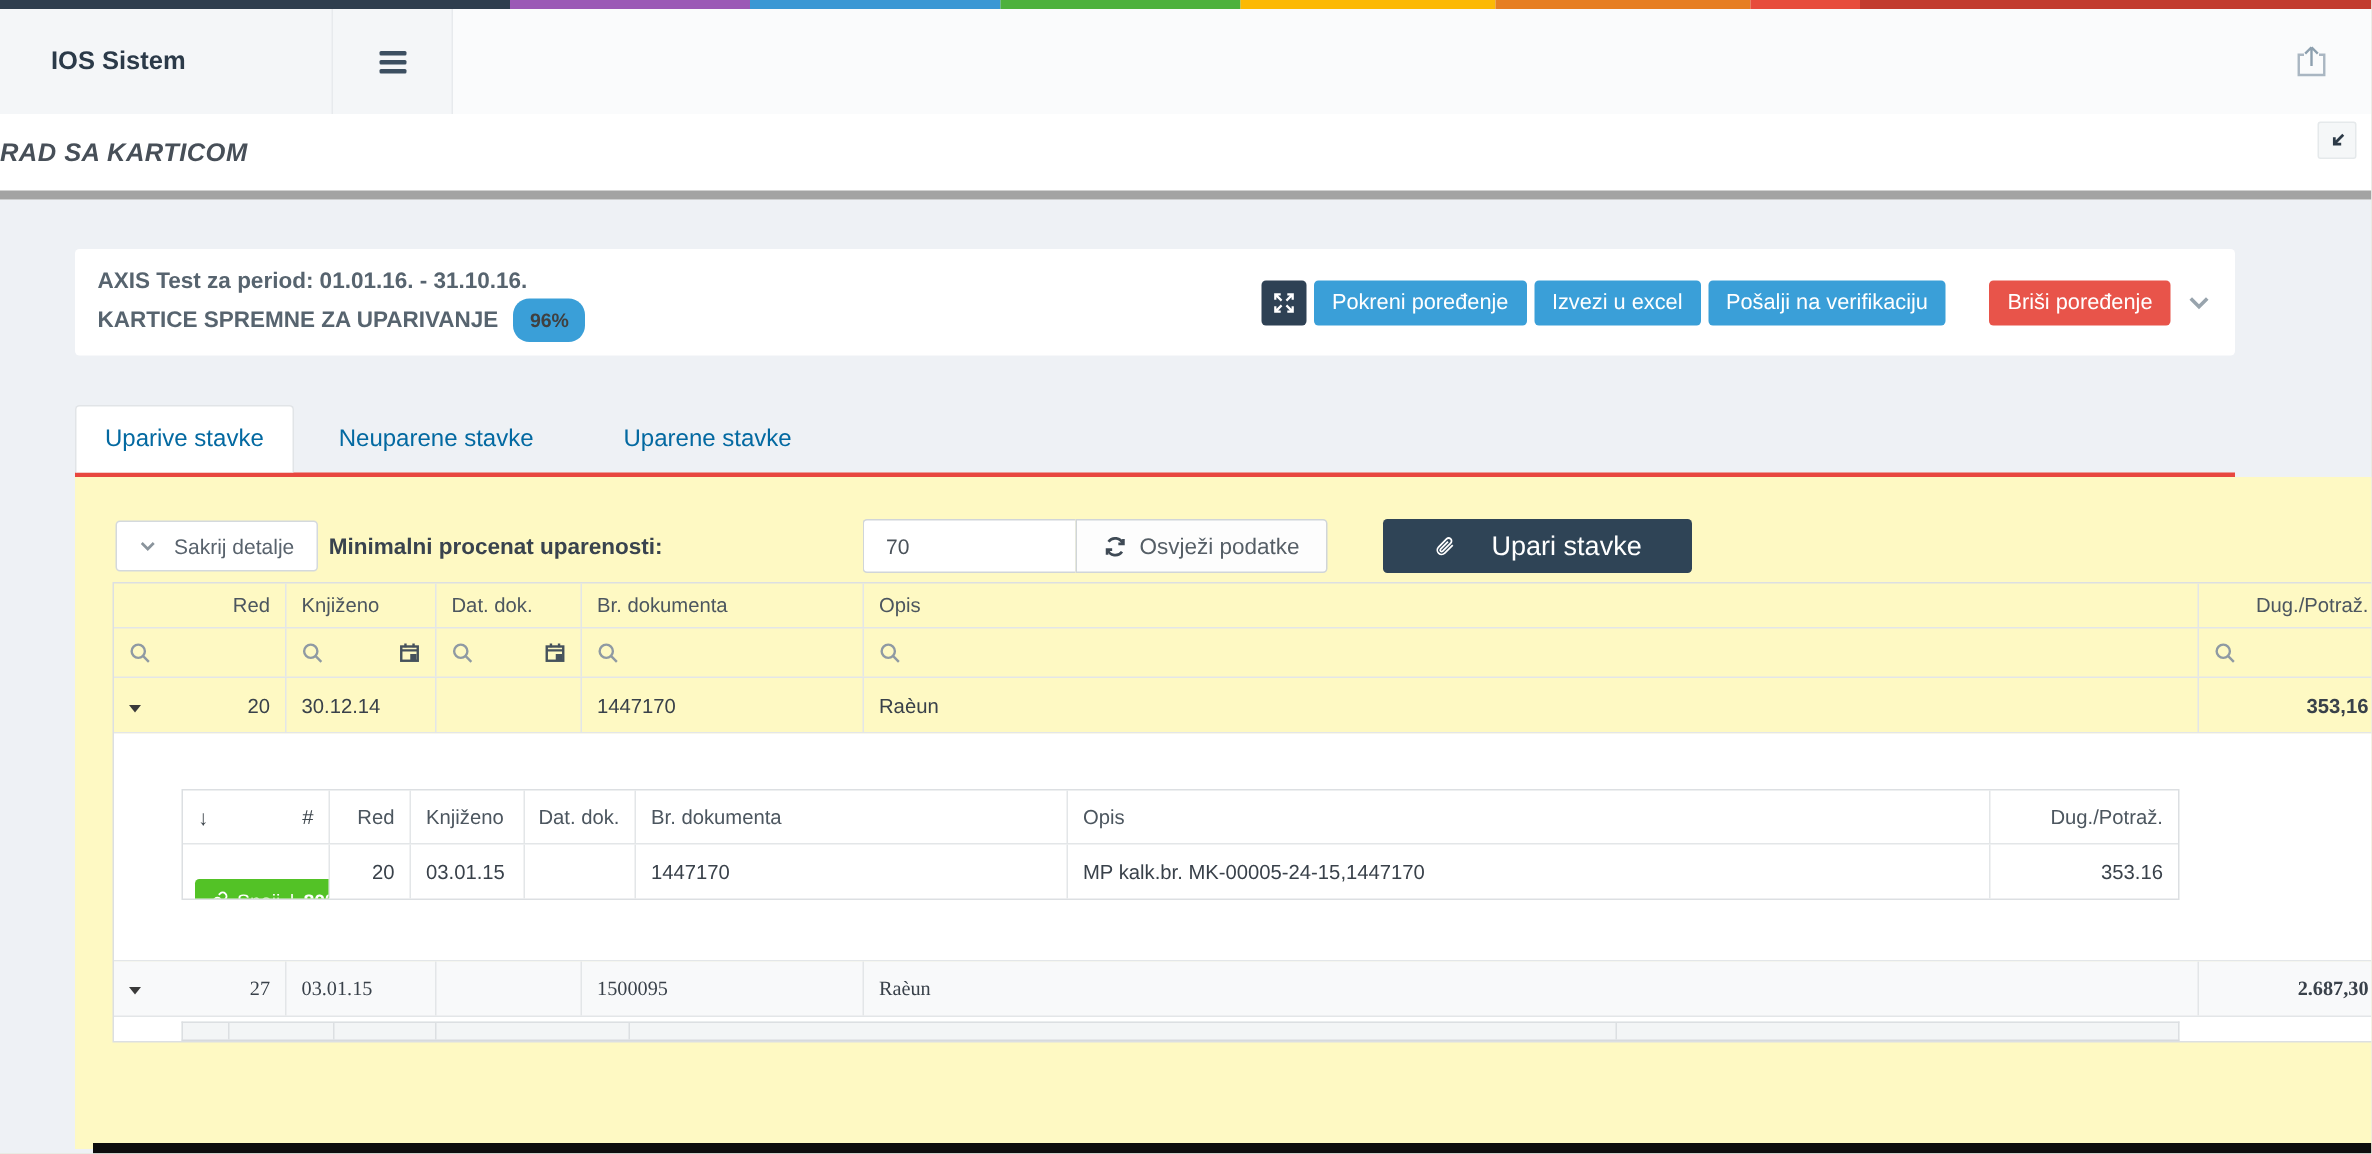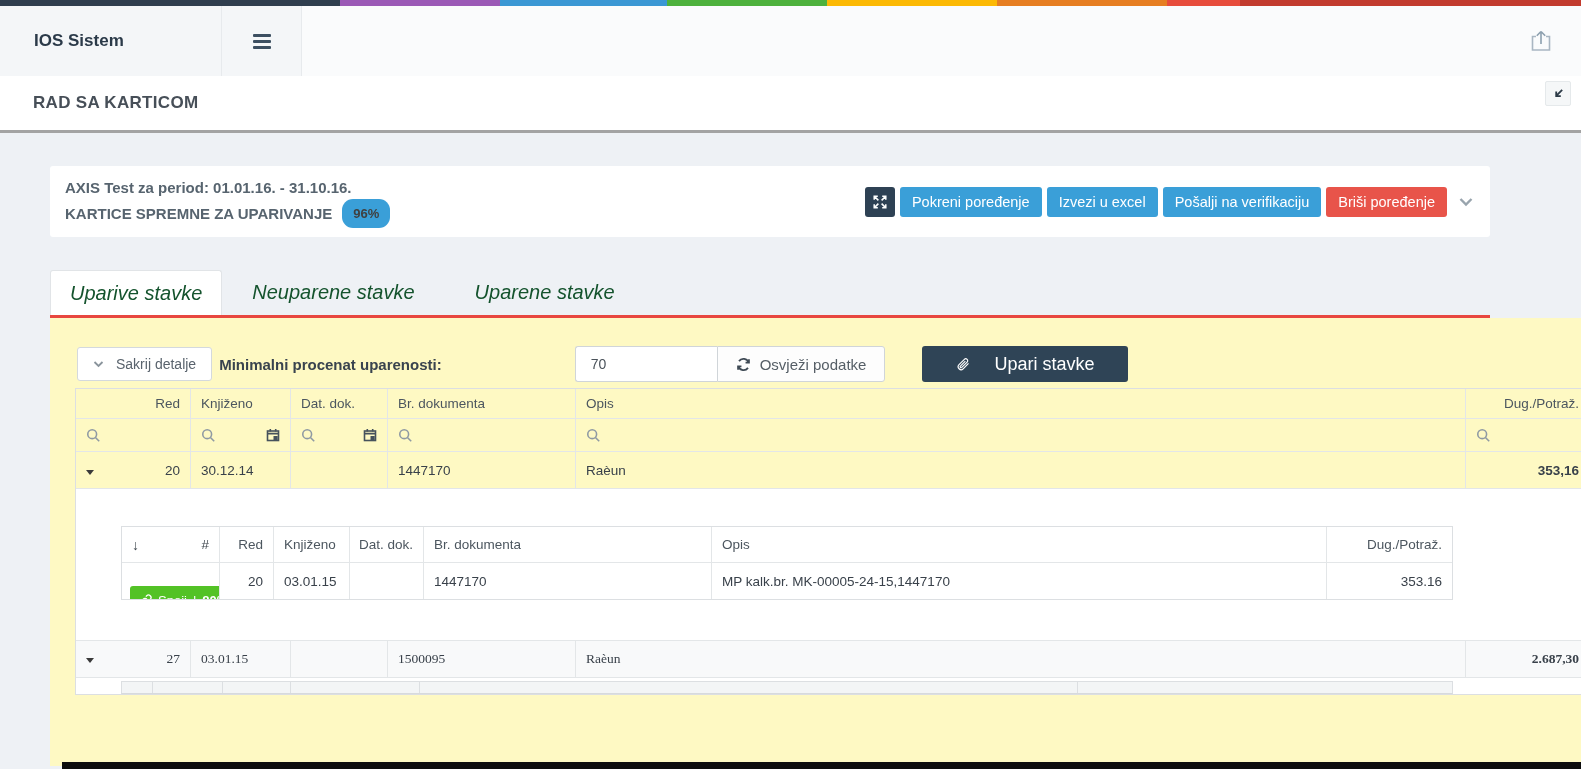--- a/index.html
+++ b/index.html
@@ -16,46 +16,46 @@
   .brand { width:222px; background:#f4f6f8; border-right:1px solid #e7eaed;
            display:flex; align-items:center; padding-left:34px;
            font-size:17px; font-weight:600; color:#2b3a49; }
   .burger-btn { width:80px; background:#f4f6f8; border-right:1px solid #e7eaed;
            display:flex; align-items:center; justify-content:center; cursor:pointer; }
   .burger-icon { display:flex; flex-direction:column; gap:3px; }
   .burger-icon span { display:block; width:18px; height:3px; background:#3c4f61; border-radius:1px; }
   .header-spacer { flex:1; }
   .export-btn { align-self:center; margin-right:26px; cursor:pointer; background:none; border:none; }
   
-  .title-bar { height:57px; background:#fff; border-bottom:3px solid #a3a3a3;
-               display:flex; align-items:center; padding-left:33px; position:relative; }
+  .title-bar { height:57px; background:#fff; border-bottom:6px solid #a3a3a3;
+               display:flex; align-items:center; position:relative;font-style:italic; }
   .page-title { font-size:17px; font-weight:700; color:#474f58; letter-spacing:.3px; }
   .collapse-box { position:absolute; right:10px; top:5px; width:26px; height:25px;
                background:#f5f7f8; border:1px solid #e5e9eb; border-radius:2px;
                display:flex; align-items:center; justify-content:center; cursor:pointer; }
   
   .page { position:relative; height:636px; }
   .card-summary { margin:33px 0 0 50px; width:1440px; height:71px; background:#fff;
                border-radius:3px; display:flex; align-items:center; padding:0 10px 0 15px; }
   .summary-text { line-height:23px; font-size:15px; font-weight:700; color:#57646f; }
   .summary-line2 { display:flex; align-items:center; gap:10px; }
   .badge-pct { background:#3a9fd8; color:#404040; font-size:13px; font-weight:700;
                border-radius:11px; padding:3px 11px; }
   .summary-actions { margin-left:auto; display:flex; align-items:center; gap:5px; }
   .btn { height:30px; border:none; border-radius:3px; color:#fff; font-size:14.5px;
          padding:0 12px; cursor:pointer; font-family:inherit; white-space:nowrap; }
   .btn-blue { background:#3a9fd8; }
-  .btn-red  { background:#e8544a; }
+  .btn-red  { background:#e8544a;margin-left:24px; }
   .btn-dark-sq { width:30px; height:30px; background:#2e4154; border:none; border-radius:3px;
          display:flex; align-items:center; justify-content:center; cursor:pointer; }
   .caret-toggle { background:none; border:none; cursor:pointer; padding:0 6px; display:flex; align-items:center; }
   
   .tabs { margin:33px 0 0 50px; width:1440px; display:flex; height:45px; }
-  .tab { display:flex; align-items:center; padding:0 30px; font-size:20px; color:#14532d;
-         cursor:pointer;font-style:italic; }
+  .tab { display:flex; align-items:center; padding:0 30px; font-size:16px; color:#0369a1;
+         cursor:pointer; }
   .tab.active { background:#fff; border:1px solid #e1e4e7; border-bottom:none;
          border-radius:3px 3px 0 0; padding:0 19px; }
   .red-line { margin-left:50px; width:1440px; height:3px; background:#e8473f; }
   
   .content-body { margin-left:50px; width:1565px; background:#fef9c3; height:448px; padding:0 25px; position:relative; }
   .controls-row { display:flex; align-items:center; padding-top:28px; }
   .btn-toggle { height:34px; background:#fff; border:1px solid #d4d9dd; border-radius:3px;
          display:flex; align-items:center; gap:12px; padding:0 15px; font-size:14px;
          color:#59636d; cursor:pointer; margin-left:2px; font-family:inherit; }
   .min-label { font-size:15px; font-weight:700; color:#39434e; margin-left:7px; }

